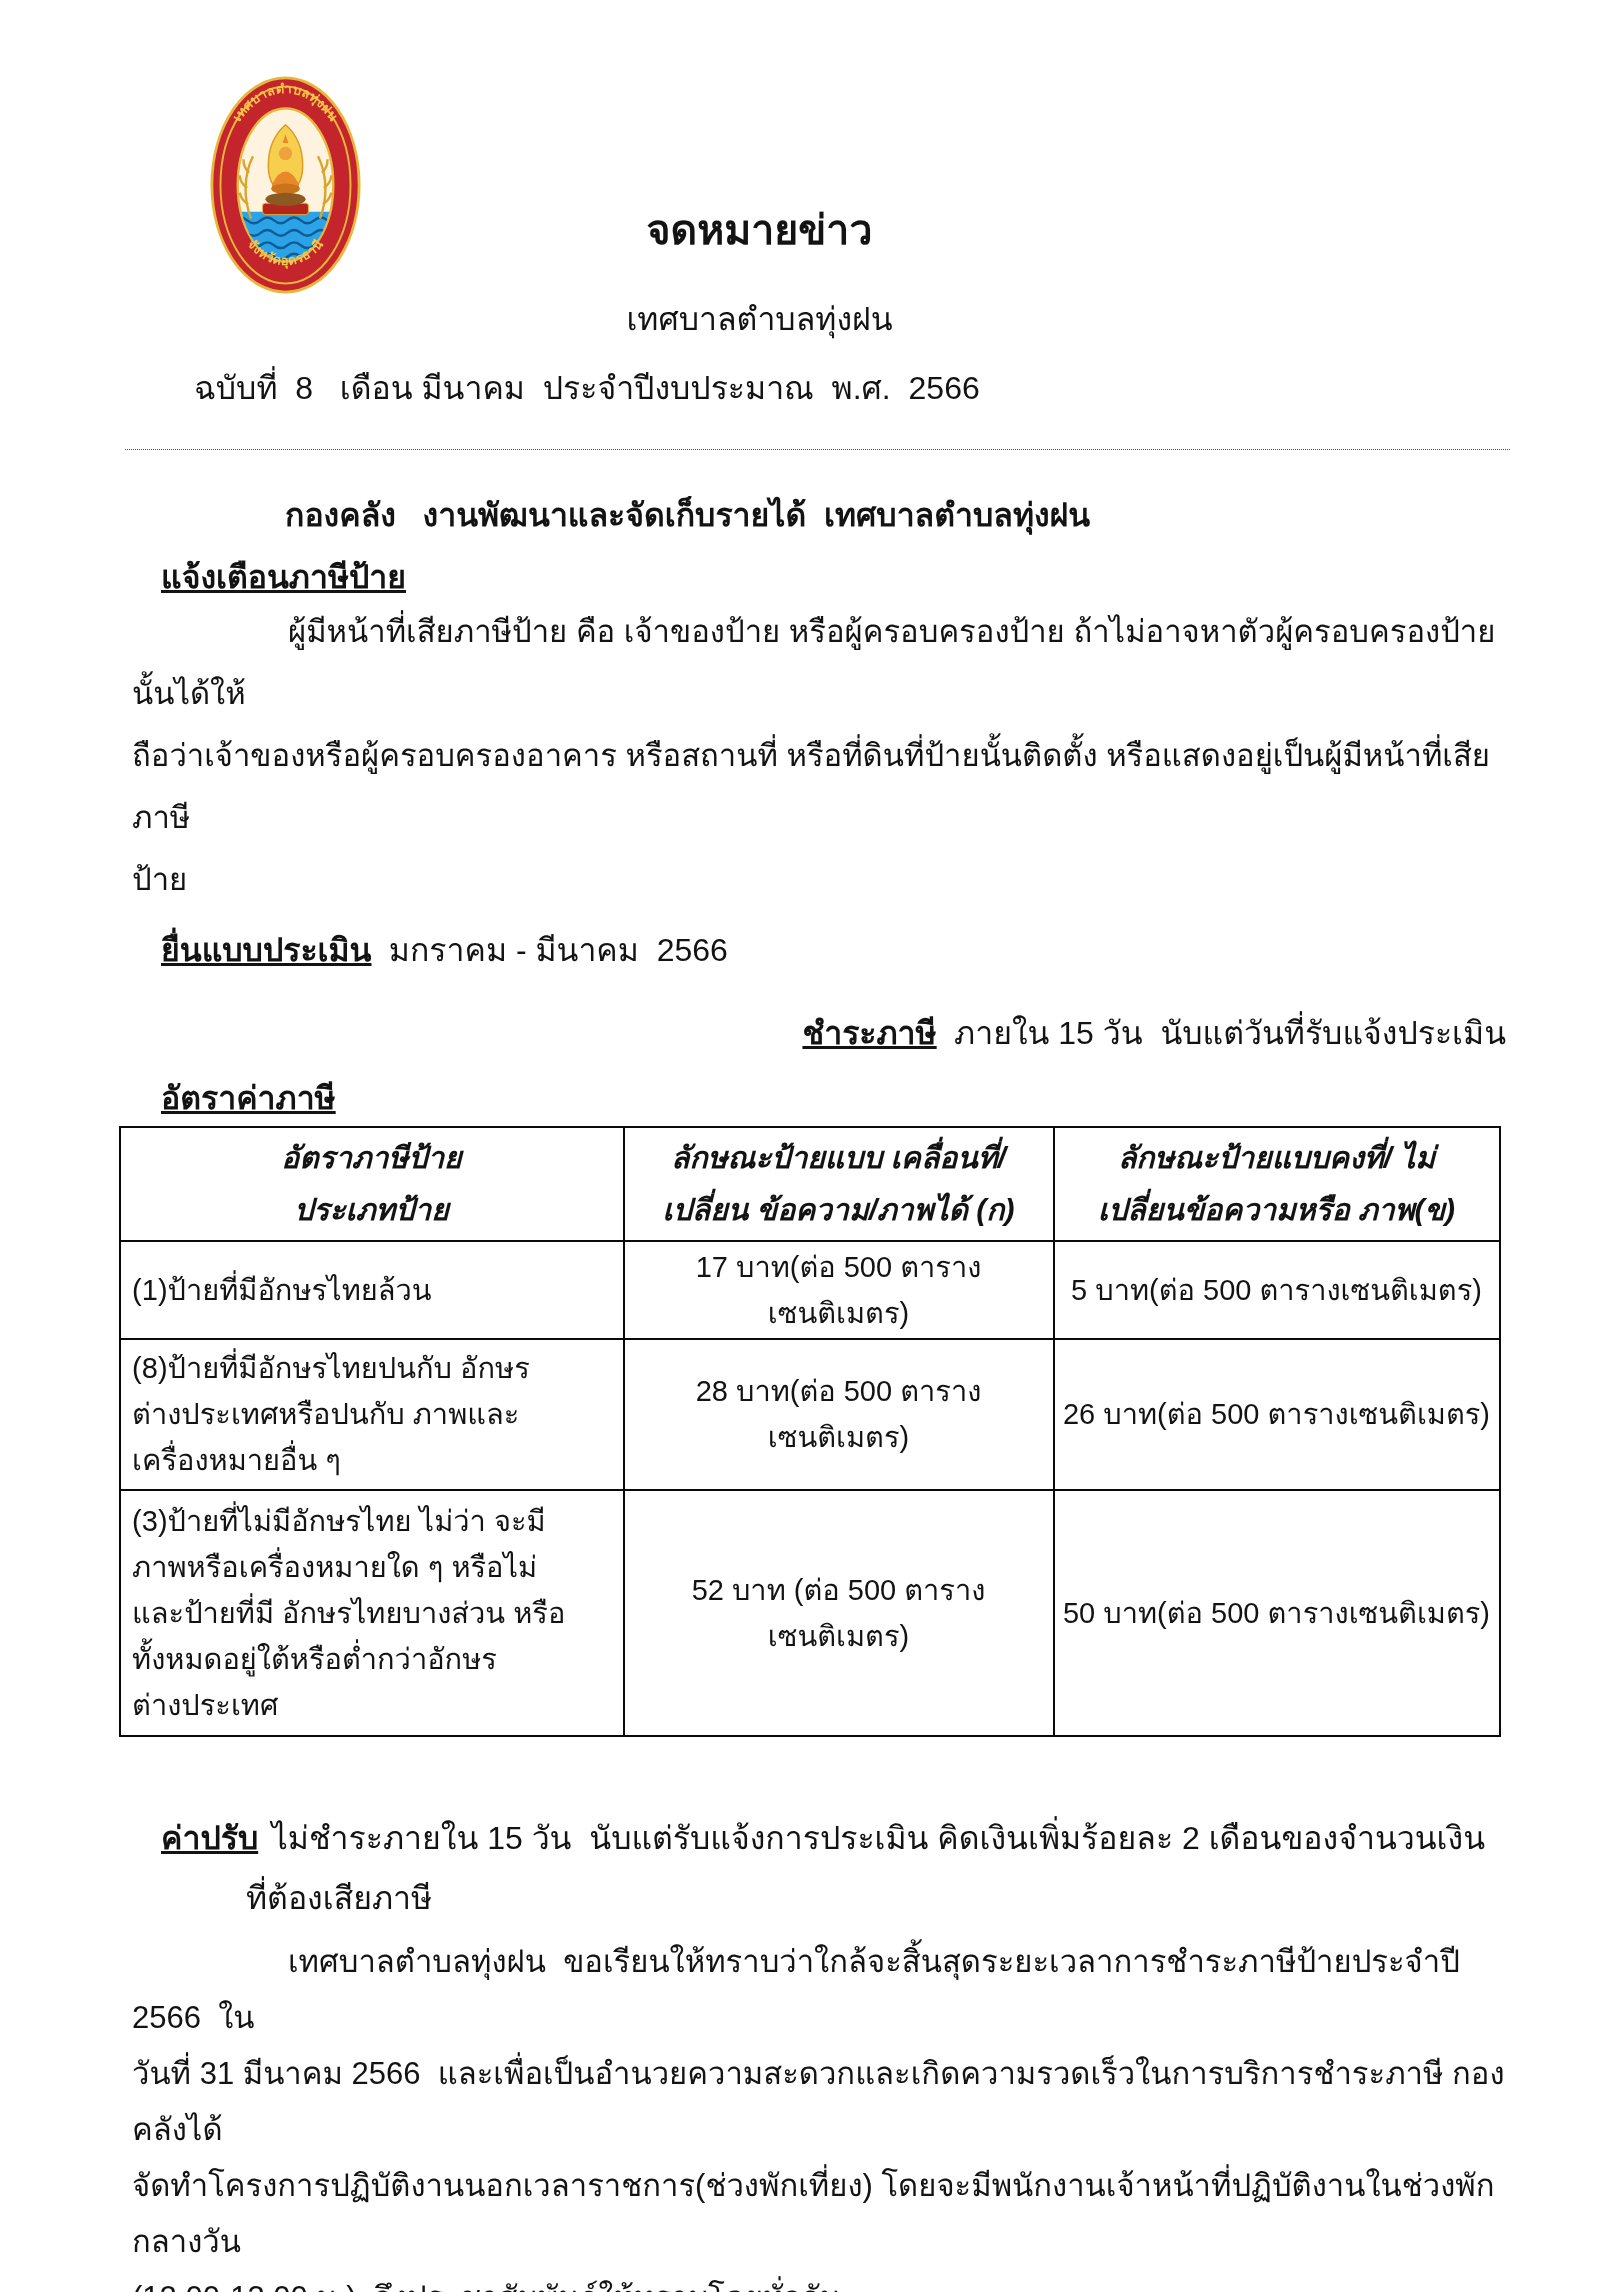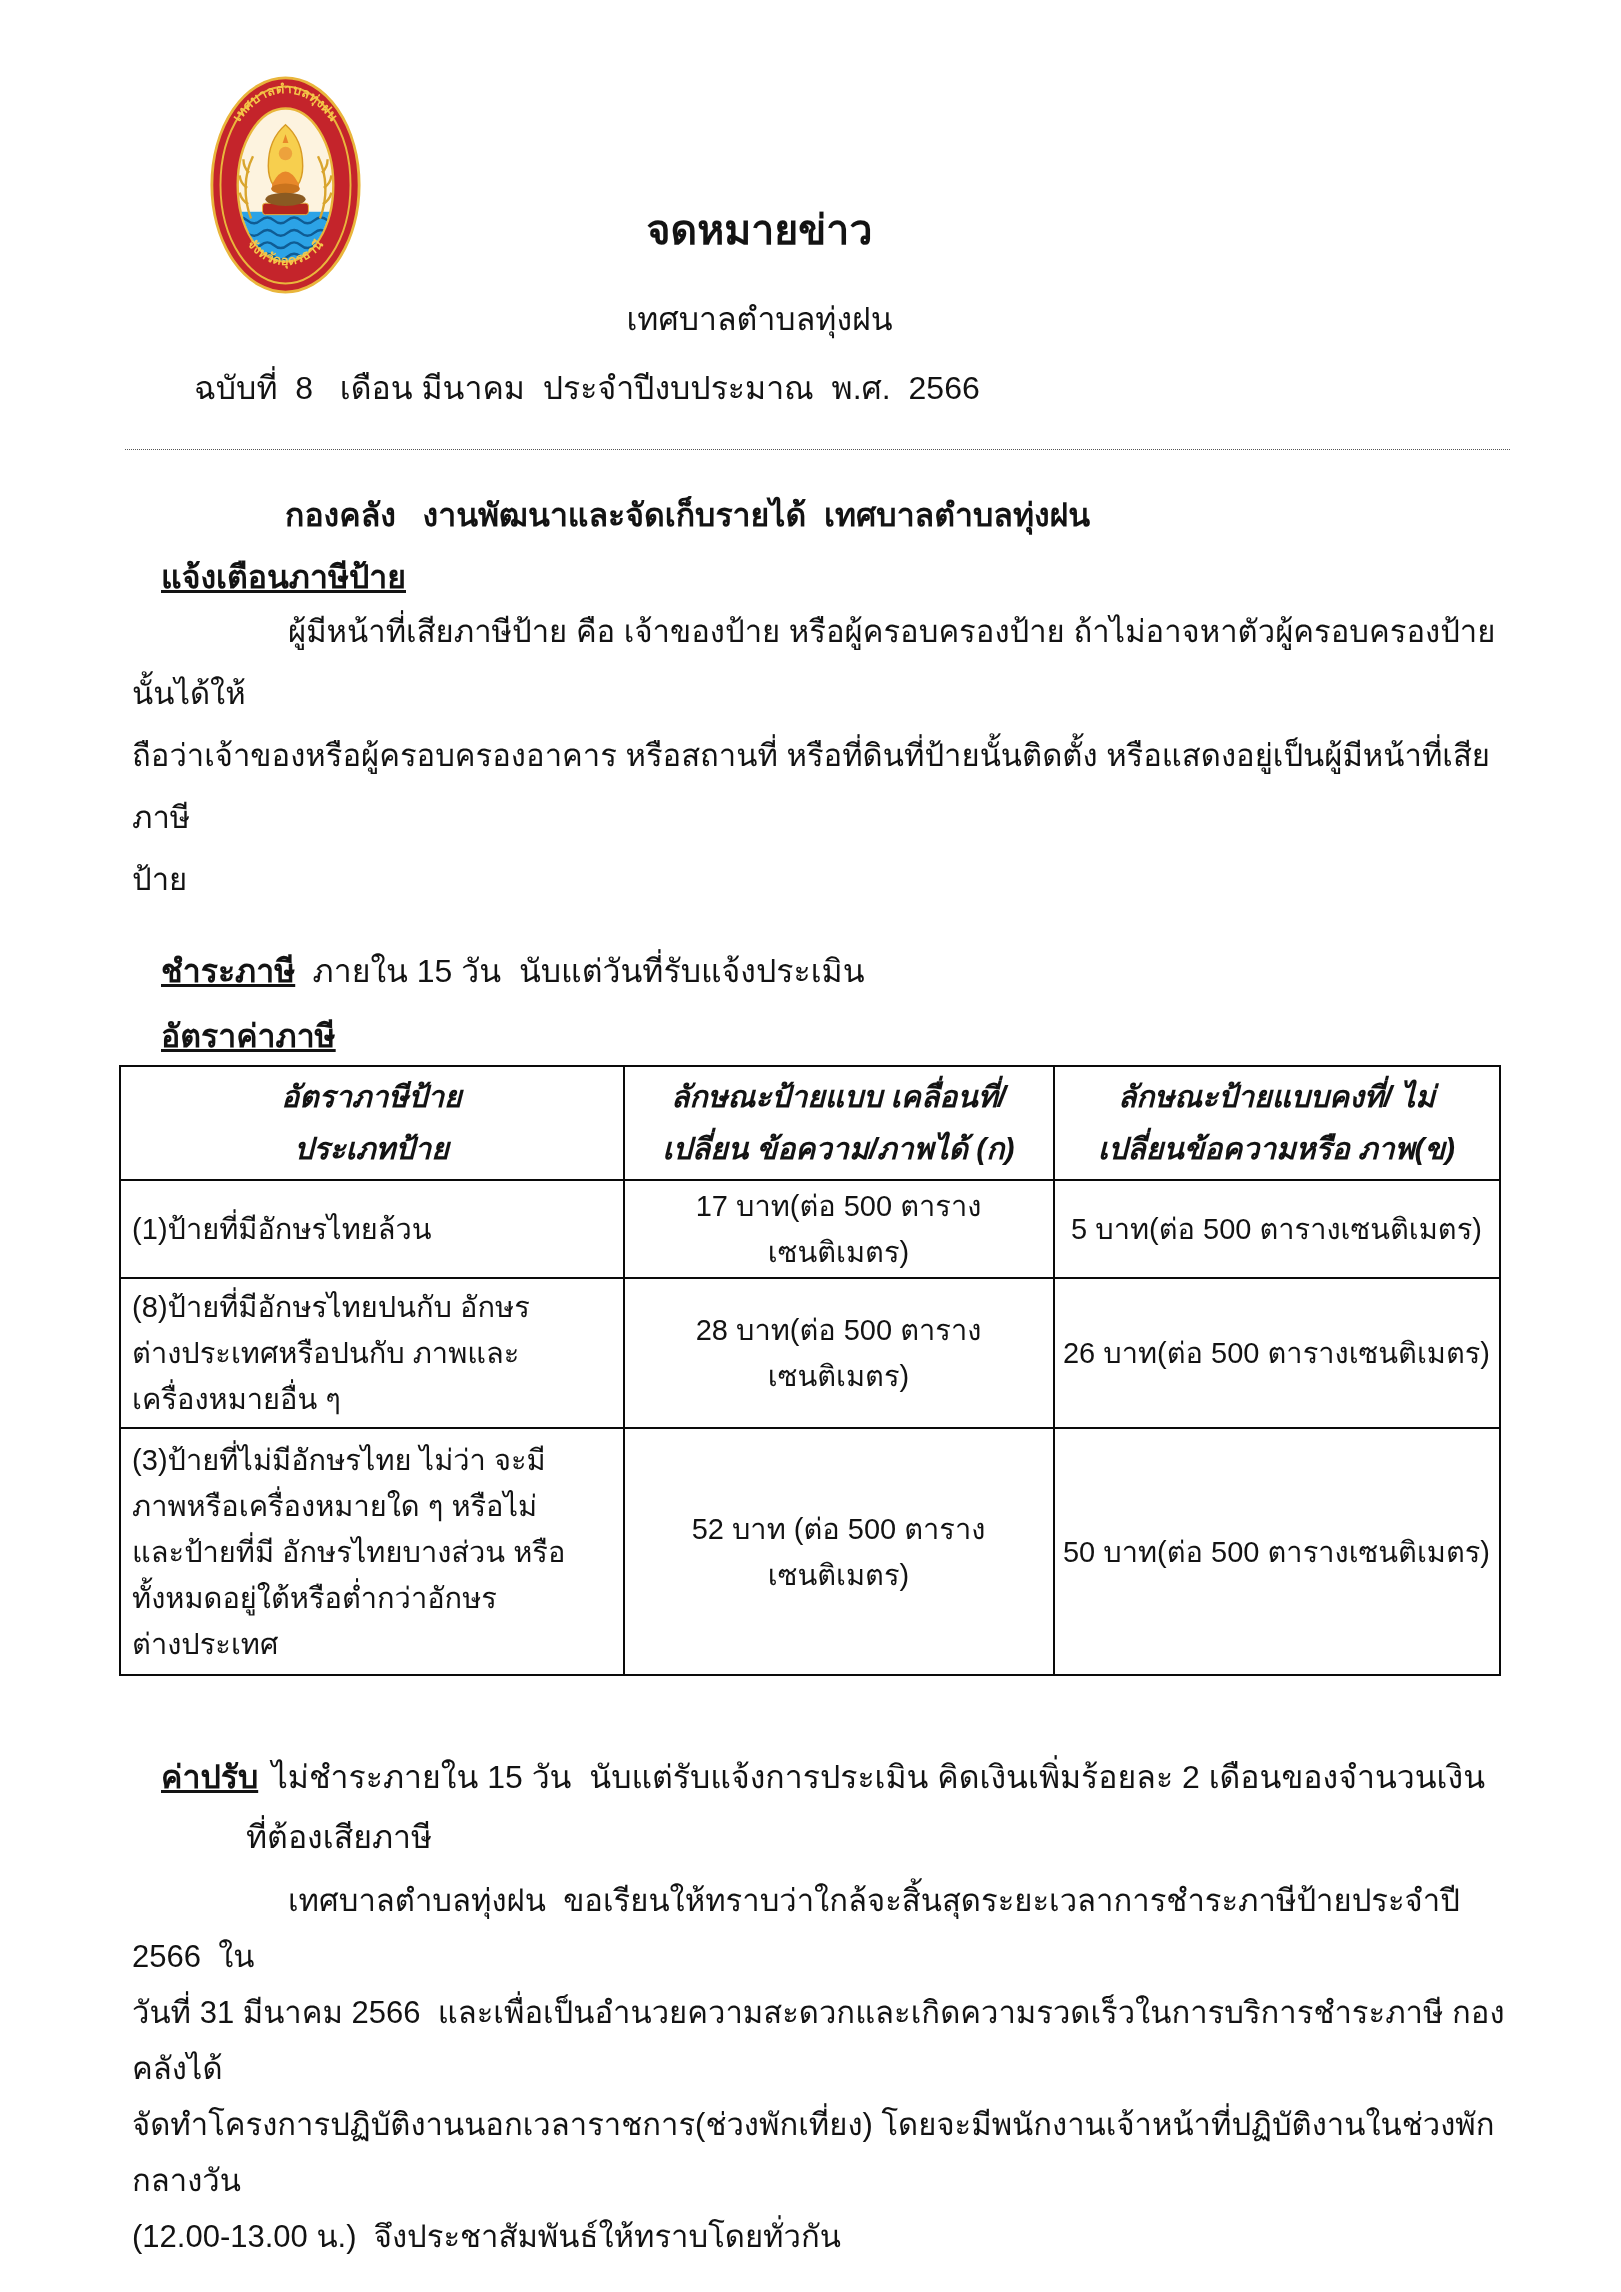--- a/index.html
+++ b/index.html
@@ -24,21 +24,21 @@
 
   .dotline { margin-top:39px; margin-left:-6.8px; margin-right:-3.9px; border-top:1.9px dotted #555; height:0; }
 
   .dept { margin-top:42px; padding-left:153px; font-weight:bold; font-size:32px; line-height:46px; }
   .h-notice { margin-top:17.4px; padding-left:29px; font-size:32px; line-height:44px; }
   .lbl { font-weight:bold; text-decoration:underline; }
   .para { margin-top:1.9px; font-size:31px; line-height:62px; text-indent:156px; }
 
   .kv { padding-left:29px; font-size:32px; line-height:46px; }
   .kv-filing { margin-top:15.4px; }
-  .kv-payment { margin-top:37px; }
+  .kv-payment { margin-top:37px;text-align:right; }
   .kv .val { margin-left:17.4px; }
   .rate-h { margin-top:21px; padding-left:29px; font-size:32px; line-height:42px; }
 
   
   table.tax { margin-top:7.7px; margin-left:-13.5px; border-collapse:collapse; table-layout:fixed; width:1380px; }
   .tax th, .tax td { border:2.9px solid #0a0a0a; white-space:pre-line; overflow:hidden; }
   .tax thead th { font-weight:bold; text-align:center; vertical-align:middle; font-size:30px; line-height:52px; height:108px; padding:1.9px 5.8px;font-style:italic; }
   .tax td { font-size:29px; line-height:46px; vertical-align:middle; }
   .tax td.c1 { text-align:left; padding:1.9px 9.7px 1.9px 11.6px; }
   .tax td.cv { text-align:center; padding:1.9px 5.8px; }
@@ -107,20 +107,23 @@
 
   <div class="dept pre">กองคลัง   งานพัฒนาและจัดเก็บรายได้  เทศบาลตำบลทุ่งฝน</div>
 
   <div class="h-notice">
     <span class="lbl">แจ้งเตือนภาษีป้าย</span>
   </div>
   <div class="para pre">ผู้มีหน้าที่เสียภาษีป้าย คือ เจ้าของป้าย หรือผู้ครอบครองป้าย ถ้าไม่อาจหาตัวผู้ครอบครองป้ายนั้นได้ให้
 ถือว่าเจ้าของหรือผู้ครอบครองอาคาร หรือสถานที่ หรือที่ดินที่ป้ายนั้นติดตั้ง หรือแสดงอยู่เป็นผู้มีหน้าที่เสียภาษี
 ป้าย</div>
 
+  <div class="kv kv-filing">
+    <span class="lbl">ยื่นแบบประเมิน</span><span class="val pre">มกราคม - มีนาคม  2566</span>
+  </div>
   <div class="kv kv-payment">
     <span class="lbl">ชำระภาษี</span><span class="val pre">ภายใน 15 วัน  นับแต่วันที่รับแจ้งประเมิน</span>
   </div>
   <div class="rate-h">
     <span class="lbl">อัตราค่าภาษี</span>
   </div>
 
   <table class="tax">
     <colgroup>
         <col style="width:504px">

